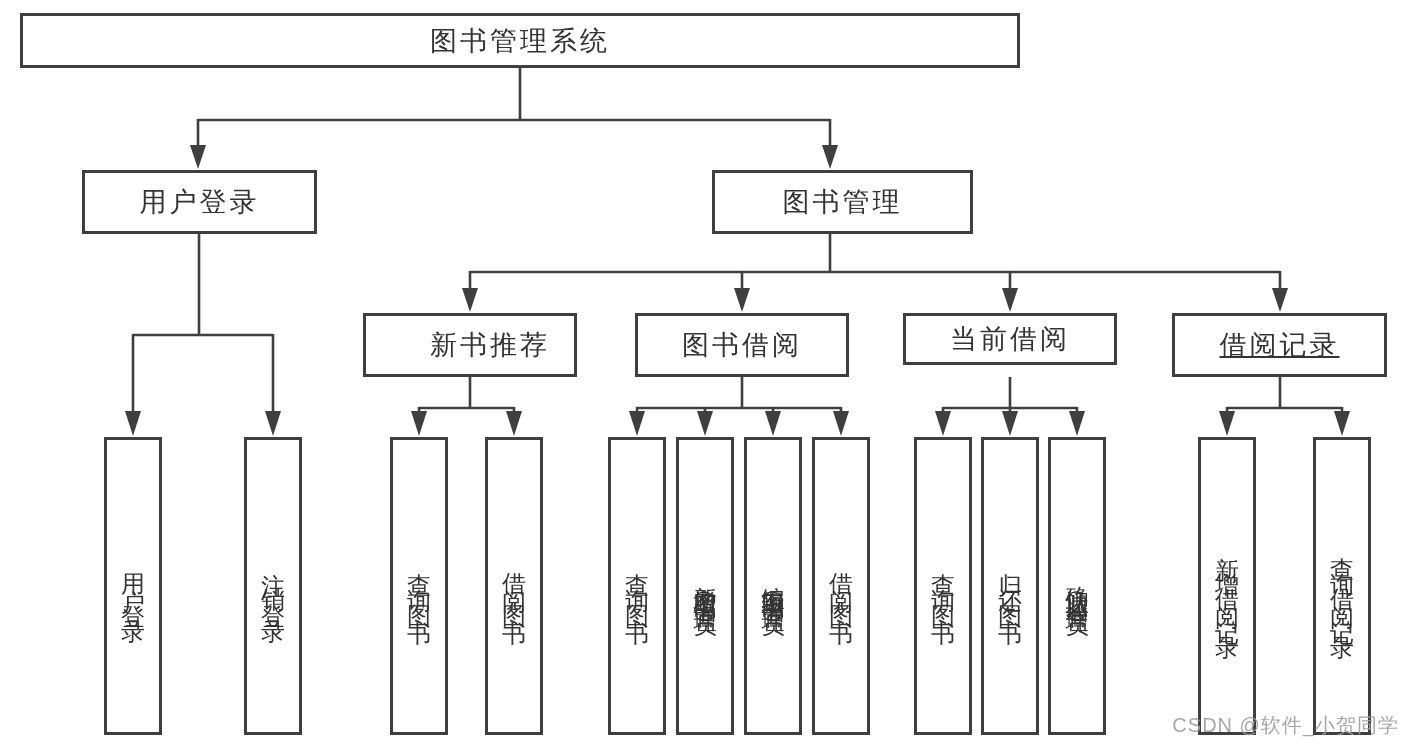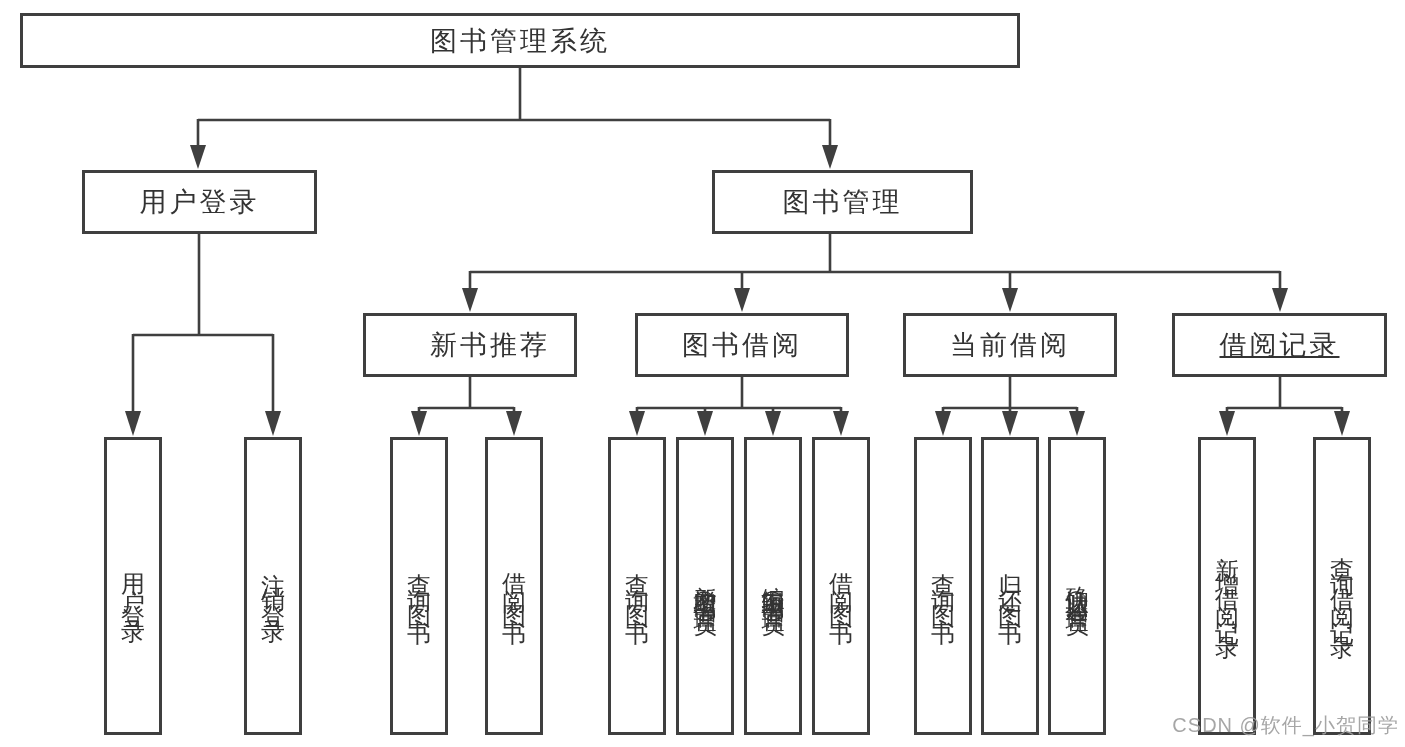--- a/index.html
+++ b/index.html
@@ -43,21 +43,21 @@
     white-space: nowrap;
     line-height: 1;
   }
   .vlabel.long { letter-spacing: 4px; font-size: 23px; }
   
   .n-root  { left: 20px;   top: 13px;  width: 1000px; height: 55px; }
   .n-l2a   { left: 82px;   top: 170px; width: 235px;  height: 64px; }
   .n-l2b   { left: 712px;  top: 170px; width: 261px;  height: 64px; }
   .n-l3a   { left: 363px;  top: 313px; width: 214px;  height: 64px; padding-left: 40px; }
   .n-l3b   { left: 635px;  top: 313px; width: 214px;  height: 64px; }
-  .n-l3c   { left: 903px;  top: 313px; width: 214px;  height: 64px; }
+  .n-l3c   { left: 903px;  top: 313px; width: 214px;  height: 52px; }
   .n-l3d   { left: 1172px; top: 313px; width: 215px;  height: 64px; text-decoration: underline; }
   .leaf    { top: 437px; width: 58px; height: 298px; }
   .lf-1  { left: 104px; }
   .lf-2  { left: 244px; }
   .lf-3  { left: 390px; }
   .lf-4  { left: 485px; }
   .lf-5  { left: 608px; }
   .lf-6  { left: 676px; }
   .lf-7  { left: 744px; }
   .lf-8  { left: 812px; }

